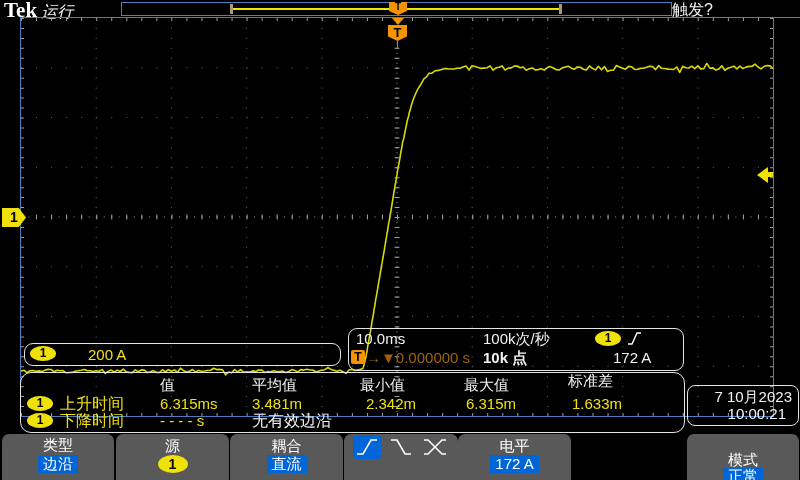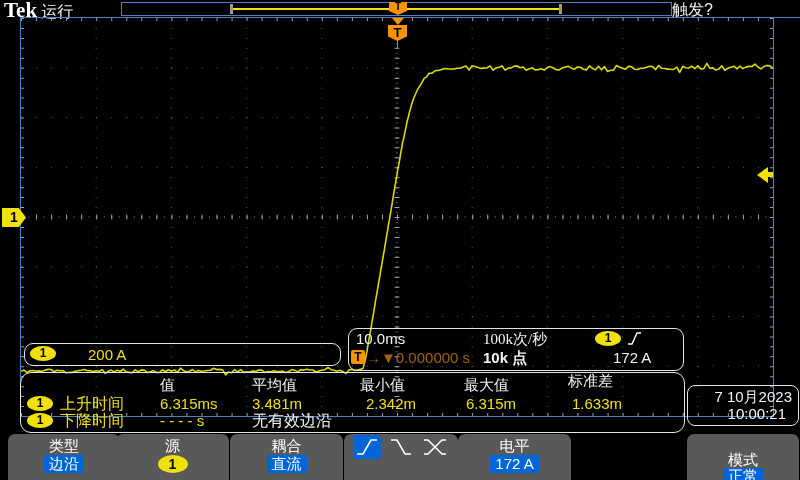--- a/index.html
+++ b/index.html
@@ -22,21 +22,21 @@
           text-align:center;}
   svg{display:block;}
 </style>
 </head>
 <body>
 
 <div id="screen">
 
   <div class="abs" style="left:4px;top:-2px;">
     <span class="tek">Tek</span>
-    <span class="wt" style="font-size:16px;">运行</span>
+    <span class="wt" style="font-size:16px;font-style:italic;">运行</span>
   </div>
 
   <div class="abs" style="left:121px;top:2px;width:549px;height:12px;border:1px solid #4d7ec0;"></div>
   <div class="abs" style="left:233px;top:8px;width:327px;height:2px;background:#e8e800;"></div>
   <div class="abs" style="left:230px;top:4px;width:3px;height:10px;background:#ab9a70;"></div>
   <div class="abs" style="left:559px;top:4px;width:3px;height:10px;background:#ab9a70;"></div>
 
   <div class="tbadge" style="left:389px;top:2px;width:18px;height:10px;font-size:10px;line-height:10px;
        clip-path:polygon(0 0,100% 0,100% 70%,50% 100%,0 70%);height:13px;">
        <span>T</span></div>
@@ -92,21 +92,21 @@
   <svg id="trace" class="abs" style="left:0;top:0;pointer-events:none;" width="800" height="480">
       <path d="M 21 371 L 24.0 370.2 L 27.0 372.6 L 30.0 370.7 L 33.0 370.6 L 36.0 371.3 L 39.1 370.9 L 42.1 371.5 L 45.1 370.1 L 48.1 369.4 L 51.1 369.5 L 54.1 371.8 L 57.1 370.3 L 60.1 370.8 L 63.1 370.6 L 66.1 372.8 L 69.1 372.5 L 72.2 372.4 L 75.2 371.3 L 78.2 370.8 L 81.2 370.2 L 84.2 369.5 L 87.2 370.8 L 90.2 370.8 L 93.2 371.6 L 96.2 370.8 L 99.2 371.3 L 102.2 369.6 L 105.3 373.4 L 108.3 371.2 L 111.3 370.1 L 114.3 372.0 L 117.3 370.1 L 120.3 371.5 L 123.3 369.2 L 126.3 371.9 L 129.3 372.4 L 132.3 372.6 L 135.3 369.8 L 138.3 371.8 L 141.4 369.9 L 144.4 370.1 L 147.4 372.6 L 150.4 371.7 L 153.4 370.6 L 156.4 372.4 L 159.4 372.5 L 162.4 369.8 L 165.4 371.7 L 168.4 369.8 L 171.4 371.3 L 174.5 370.0 L 177.5 372.3 L 180.5 368.2 L 183.5 370.7 L 186.5 371.7 L 189.5 371.2 L 192.5 369.5 L 195.5 372.0 L 198.5 370.4 L 201.5 371.3 L 204.5 371.0 L 207.6 370.5 L 210.6 370.2 L 213.6 368.3 L 216.6 369.6 L 219.6 369.4 L 222.6 369.8 L 225.6 374.8 L 228.6 372.0 L 231.6 372.7 L 234.6 369.6 L 237.6 372.0 L 240.7 369.7 L 243.7 372.4 L 246.7 371.9 L 249.7 372.0 L 252.7 370.9 L 255.7 371.5 L 258.7 370.0 L 261.7 370.1 L 264.7 372.4 L 267.7 371.5 L 270.7 371.8 L 273.8 370.8 L 276.8 371.5 L 279.8 371.5 L 282.8 371.1 L 285.8 372.6 L 288.8 371.5 L 291.8 369.6 L 294.8 370.4 L 297.8 371.9 L 300.8 369.6 L 303.8 370.1 L 306.8 369.2 L 309.9 370.0 L 312.9 370.0 L 315.9 372.0 L 318.9 371.0 L 321.9 370.1 L 324.9 369.7 L 327.9 367.5 L 330.9 369.4 L 333.9 370.3 L 336.9 371.2 L 339.9 370.3 L 343.0 371.8 L 346.0 373.4 L 349.0 369.9 L 352.0 369.5 L 355.0 370.5 L 358.0 369.9 L 363.0 368.4 L 364.0 364.8 L 365.0 360.8 L 366.0 356.6 L 366.5 353.3 L 367.1 351.1 L 367.6 346.8 L 368.2 343.9 L 368.7 341.2 L 369.3 337.3 L 369.8 334.8 L 370.4 331.7 L 370.9 328.9 L 371.5 325.2 L 372.0 321.5 L 372.5 319.3 L 373.1 315.6 L 373.6 313.3 L 374.1 309.0 L 374.7 306.6 L 375.2 302.9 L 375.7 299.7 L 376.3 296.7 L 376.8 293.9 L 377.3 290.7 L 377.9 287.6 L 378.4 284.2 L 378.9 281.4 L 379.5 278.0 L 380.0 275.1 L 380.5 271.6 L 381.1 268.8 L 381.6 265.2 L 382.1 262.9 L 382.7 259.0 L 383.2 256.5 L 383.7 253.3 L 384.3 250.3 L 384.8 246.5 L 385.3 244.2 L 385.9 239.9 L 386.4 237.6 L 386.9 233.8 L 387.5 231.3 L 388.0 227.6 L 388.5 224.3 L 389.0 221.7 L 389.5 219.4 L 390.0 215.7 L 390.5 213.3 L 391.0 210.3 L 391.5 207.3 L 392.0 204.6 L 392.5 201.2 L 393.0 198.1 L 393.5 194.9 L 394.0 191.6 L 394.5 189.5 L 395.0 185.7 L 395.5 183.3 L 396.0 180.4 L 396.5 177.4 L 397.1 174.4 L 397.6 170.1 L 398.2 167.2 L 398.7 164.9 L 399.3 161.6 L 399.8 158.8 L 400.4 155.1 L 400.9 151.7 L 401.5 149.3 L 402.0 146.4 L 402.6 142.4 L 403.3 139.9 L 403.9 137.7 L 404.5 134.4 L 405.1 131.5 L 405.8 128.1 L 406.4 125.2 L 407.0 122.0 L 407.8 118.7 L 408.6 116.3 L 409.4 112.2 L 410.2 109.8 L 411.0 106.6 L 412.3 102.3 L 413.7 98.2 L 415.0 95.2 L 417.0 90.7 L 419.0 87.2 L 420.7 84.7 L 422.3 81.8 L 424.0 78.6 L 426.5 76.9 L 429.0 73.3 L 432.0 73.1 L 435.0 70.8 L 438.3 70.4 L 441.7 69.4 L 445.0 68.5 L 448.0 68.9 L 451.0 69.0 L 454.0 69.0 L 457.0 68.2 L 460.0 68.3 L 463.0 67.0 L 466.0 66.1 L 469.0 70.1 L 472.0 65.8 L 475.0 66.6 L 478.1 67.5 L 481.1 68.4 L 484.1 68.1 L 487.1 67.8 L 490.1 65.9 L 493.1 70.2 L 496.1 67.9 L 499.1 67.2 L 502.1 65.9 L 505.1 70.1 L 508.2 68.1 L 511.2 67.9 L 514.2 66.1 L 517.2 66.0 L 520.2 67.8 L 523.2 67.0 L 526.2 70.2 L 529.2 68.8 L 532.2 67.9 L 535.2 69.9 L 538.3 69.6 L 541.3 68.7 L 544.3 70.1 L 547.3 67.5 L 550.3 66.6 L 553.3 68.0 L 556.3 69.8 L 559.3 69.9 L 562.3 67.8 L 565.3 67.1 L 568.3 66.2 L 571.4 68.2 L 574.4 69.2 L 577.4 67.0 L 580.4 67.3 L 583.4 69.2 L 586.4 69.9 L 589.4 65.9 L 592.4 68.4 L 595.4 69.9 L 598.4 66.3 L 601.5 69.8 L 604.5 66.6 L 607.5 71.5 L 610.5 70.2 L 613.5 70.1 L 616.5 65.5 L 619.5 67.1 L 622.5 68.2 L 625.5 69.2 L 628.5 66.4 L 631.5 66.7 L 634.6 69.3 L 637.6 69.5 L 640.6 68.2 L 643.6 68.3 L 646.6 67.3 L 649.6 66.2 L 652.6 66.6 L 655.6 69.6 L 658.6 65.7 L 661.6 68.3 L 664.7 68.5 L 667.7 69.1 L 670.7 69.2 L 673.7 69.5 L 676.7 67.0 L 679.7 72.4 L 682.7 66.3 L 685.7 67.7 L 688.7 68.0 L 691.7 66.2 L 694.8 68.7 L 697.8 65.7 L 700.8 68.9 L 703.8 68.7 L 706.8 63.4 L 709.8 68.2 L 712.8 67.9 L 715.8 70.0 L 718.8 69.1 L 721.8 65.8 L 724.8 70.2 L 727.9 68.3 L 730.9 67.3 L 733.9 66.2 L 736.9 68.8 L 739.9 66.2 L 742.9 68.6 L 745.9 67.1 L 748.9 66.4 L 751.9 66.5 L 754.9 64.2 L 758.0 67.0 L 761.0 68.9 L 764.0 66.5 L 767.0 65.6 L 770.0 65.9 L 773.0 68.6" fill="none" stroke="#d9d906" stroke-width="1.6" stroke-linejoin="round"></path>
     </svg>
 
   <div class="abs box" style="left:24px;top:343px;width:315px;height:21px;"></div>
   <div class="abs badge" style="left:30px;top:346px;"><span>1</span></div>
   <div class="abs yt" style="left:88px;top:346px;">200 A</div>
 
   <div class="abs box" style="left:348px;top:328px;width:334px;height:41px;"></div>
   <div class="abs wt" style="left:356px;top:330px;">10.0ms</div>
-  <div class="abs wt" style="left:483px;top:330px;font-family:Liberation Serif, serif;">100k次/秒</div>
+  <div class="abs wt" style="left:483px;top:330px;">100k次/秒</div>
   <div class="abs badge" style="left:595px;top:331px;"><span>1</span></div>
   <svg class="abs" style="left:626px;top:330px;" width="16" height="17">
     <path d="M2,14 L6,14 L11,3 L15,3" stroke="#fff" stroke-width="1.4" fill="none"></path>
   </svg>
   <div class="abs tbadge" style="left:351px;top:350px;width:14px;height:14px;font-size:12px;
        line-height:14px;border-radius:2px;">
        <span>T</span></div>
   <div class="abs ot" style="left:366px;top:349px;">
     <span>→</span><span>▼</span><span>0.000000 s</span>
   </div>
@@ -133,21 +133,21 @@
   <div class="abs badge" style="left:27px;top:413px;">
     <span>1</span></div>
   <div class="abs yt" style="left:60px;top:411px;font-size:16px;">下降时间</div>
   <div class="abs yt" style="left:160px;top:412px;">- - - - s</div>
   <div class="abs wt" style="left:252px;top:411px;font-size:16px;">无有效边沿</div>
 
   <div class="abs box" style="left:687px;top:385px;width:110px;height:39px;border-radius:8px;"></div>
   <div class="abs wt" style="left:690px;top:388px;width:102px;text-align:right;">7 10月2023</div>
   <div class="abs wt" style="left:690px;top:405px;width:96px;text-align:right;">10:00:21</div>
 
-  <div class="mbtn" style="left:8px;width:112px;">
+  <div class="mbtn" style="left:2px;width:112px;font-family:Liberation Serif, serif;">
     <span class="mlabel">类型</span>
     <span class="bluev">边沿</span>
   </div>
 
   <div class="mbtn" style="left:116px;width:113px;">
     <span class="mlabel">源</span>
     <span class="badge" style="display:inline-block;width:30px;height:18px;line-height:18px;font-size:14px;">
       <span>1</span></span>
   </div>
 

